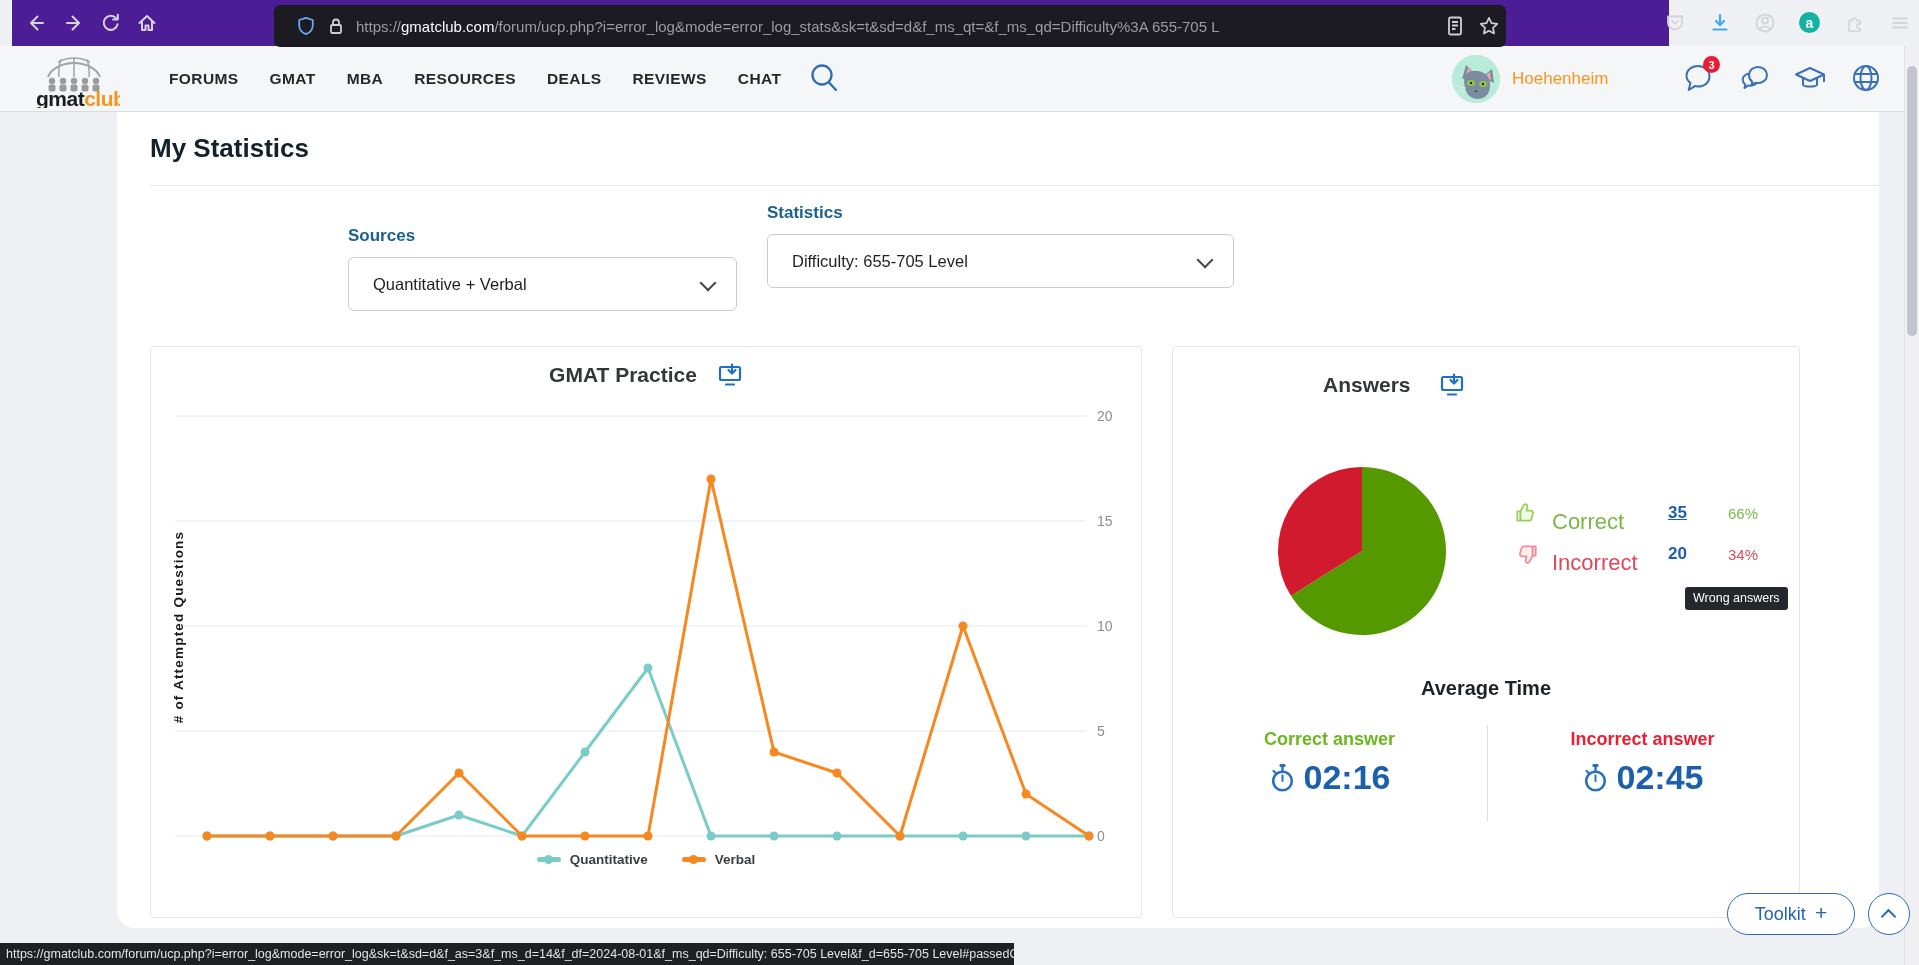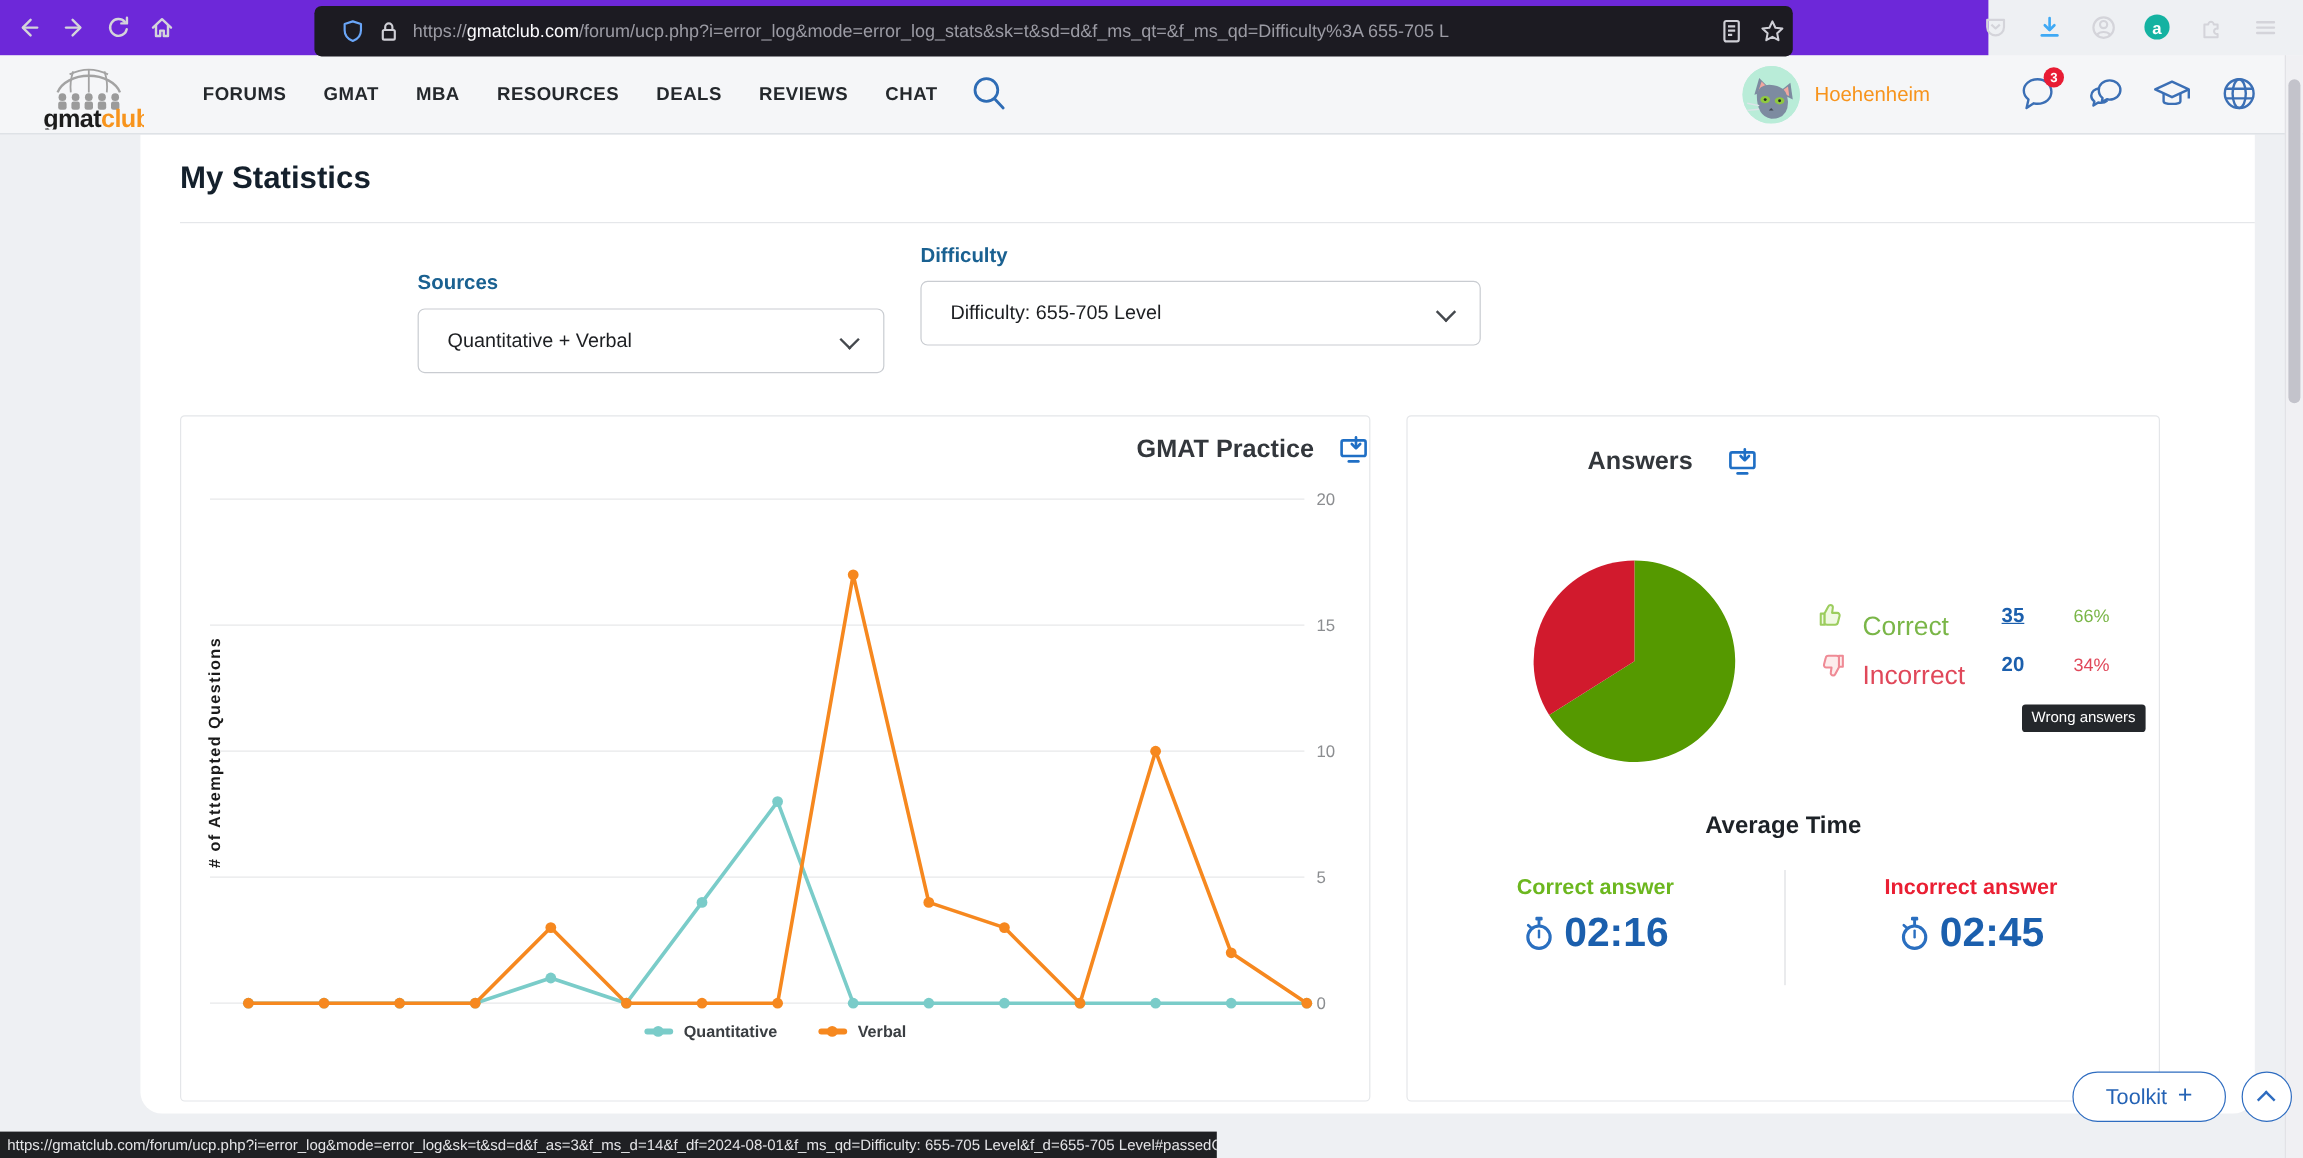--- a/index.html
+++ b/index.html
@@ -1,20 +1,20 @@
 <!DOCTYPE html>
 <html><head>
 <meta charset="utf-8">
 <style>
   * { margin:0; padding:0; box-sizing:border-box; }
   html,body { background:#eef0f3; font-family:"Liberation Sans", sans-serif; }
   .screen { position:relative; width:1919px; height:965px; background:#eef0f3; overflow:hidden; }
 
   
-  .toolbar { position:absolute; left:0; top:0; width:1657px; height:46px; background:#6d28d9; z-index:50; }
+  .toolbar { position:absolute; left:12px; top:0; width:1657px; height:46px; background:#4c1d95; z-index:50; }
   .tb-btn { position:absolute; top:12px; width:22px; height:22px; color:#d4d4da; cursor:pointer; }
   .tb-btn svg { width:22px; height:22px; display:block; }
   .urlbar { position:absolute; left:262px; top:5px; width:1232px; height:42px; background:#1c1b22; border-radius:6px; z-index:60; }
   .urlbar-inner { position:absolute; left:0; top:0; right:0; bottom:0; display:flex; align-items:center; padding-left:22px; }
   .url-icon { width:20px; height:20px; margin-right:10px; flex:0 0 auto; }
   .url-text { font-size:15px; color:#9b9ba4; white-space:nowrap; overflow:hidden; max-width:1080px; }
   .url-domain { color:#fbfbfe; }
   .urlbar .right-ic { position:absolute; top:10px; width:22px; height:22px; color:#cfcfd6; cursor:pointer; }
 
   
@@ -37,21 +37,21 @@
 
   .filter { position:absolute; top:203px; z-index:2; }
   .flabel { font-size:17px; font-weight:bold; color:#1a6191; }
   .fselect { margin-top:11px; height:54px; background:#fff; border:1px solid #c9ccd1; border-radius:6px; display:flex; align-items:center; padding:0 46px 0 24px; font-size:16.5px; color:#1d1f22; position:relative; cursor:pointer; }
   .fselect::after { content:""; position:absolute; right:22px; top:19px; width:10px; height:10px; border-right:2px solid #44484d; border-bottom:2px solid #44484d; transform:rotate(45deg); }
 
   .card { position:absolute; top:346px; background:#fff; border:1px solid #e4e6e9; border-radius:4px; z-index:2; }
   .card-line { left:150px; width:992px; height:572px; }
   .card-ans  { left:1172px; width:628px; height:572px; }
 
-  .card-title-row { position:absolute; left:0; right:0; top:16px; display:flex; align-items:center; justify-content:flex-end; gap:20px; }
+  .card-title-row { position:absolute; left:0; right:0; top:16px; display:flex; align-items:center; justify-content:center; gap:20px; }
   .card-title { font-size:21px; font-weight:bold; color:#33373c; }
   .dl-icon { width:26px; height:24px; cursor:pointer; }
 
   .ans-title-row { position:absolute; left:150px; top:26px; display:flex; align-items:center; gap:28px; }
 
   #line-chart-svg { position:absolute; left:0; top:0; }
   .line-legend { position:absolute; left:0; right:0; top:505px; display:flex; justify-content:center; gap:34px; }
   .leg-item { display:flex; align-items:center; gap:9px; cursor:pointer; }
   .leg-mark { position:relative; width:24px; height:5px; border-radius:3px; }
   .leg-mark::after { content:""; position:absolute; left:7.5px; top:-2px; width:9px; height:9px; border-radius:50%; background:inherit; }
@@ -266,21 +266,21 @@
   <h1 class="page-title">My Statistics</h1>
   <div class="title-divider"></div>
 
   <div class="filter" style="left:348px;margin-top:23px;">
     <div class="flabel">Sources</div>
     <div class="fselect" style="width:389px;">
       <span>Quantitative + Verbal</span>
     </div>
   </div>
   <div class="filter" style="left:767px;">
-    <div class="flabel">Difficulty</div>
+    <div class="flabel">Statistics</div>
     <div class="fselect" style="width:467px;">
       <span>Difficulty: 655-705 Level</span>
     </div>
   </div>
 
   <div class="card card-line">
     <svg id="line-chart-svg" width="992" height="545">
         <line x1="24" y1="489" x2="936" y2="489" stroke="#e7e8ea" stroke-width="1"></line>
         <text x="946" y="494" font-size="14" fill="#8b8d90">0</text>
         <line x1="24" y1="384" x2="936" y2="384" stroke="#e7e8ea" stroke-width="1"></line>

